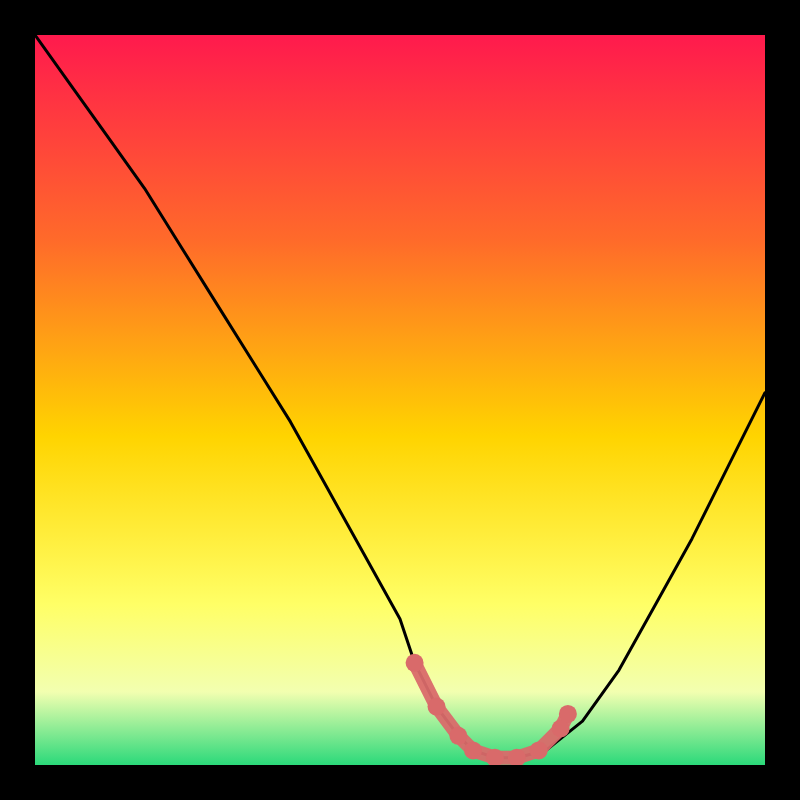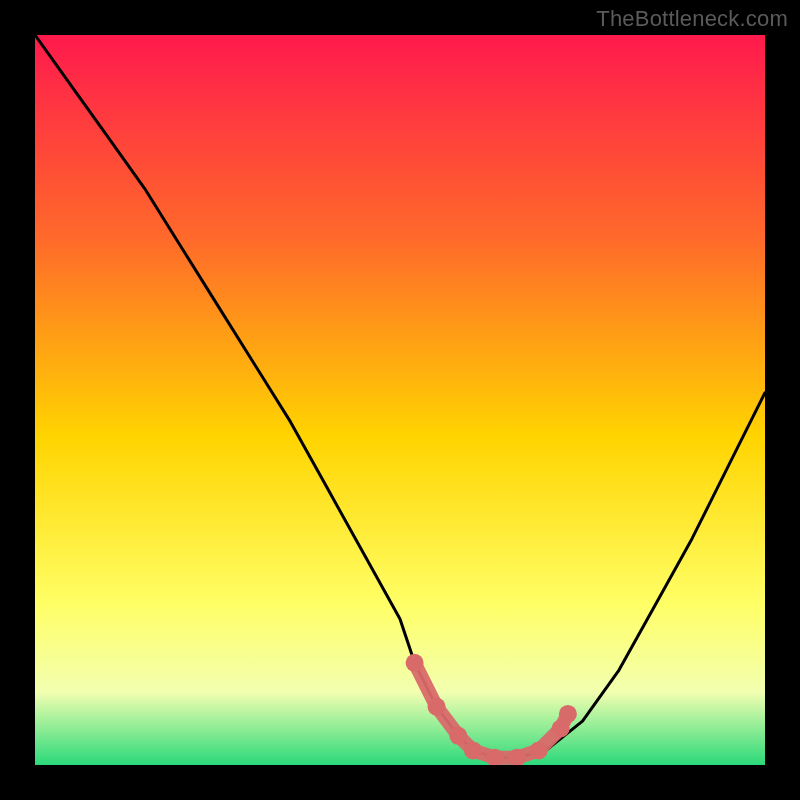--- a/index.html
+++ b/index.html
@@ -34,21 +34,20 @@
     top: 35px;
     width: 730px;
     height: 730px;
   }
   svg { display: block; }
 </style>
 </head>
 <body>
 
 <div class="frame">
-  <div class="watermark">TheBottleneck.com</div>
   <div class="plot">
     <svg id="chart-svg" width="730" height="730" viewBox="0 0 730 730" preserveAspectRatio="none">
         <defs>
           <linearGradient id="bg-grad" x1="0" y1="0" x2="0" y2="1">
             <stop offset="0%" stop-color="#ff1a4d"></stop>
             <stop offset="28.000000000000004%" stop-color="#ff6a2a"></stop>
             <stop offset="55.00000000000001%" stop-color="#ffd400"></stop>
             <stop offset="78%" stop-color="#ffff66"></stop>
             <stop offset="90%" stop-color="#f2ffb0"></stop>
             <stop offset="100%" stop-color="#2bd97a"></stop>

